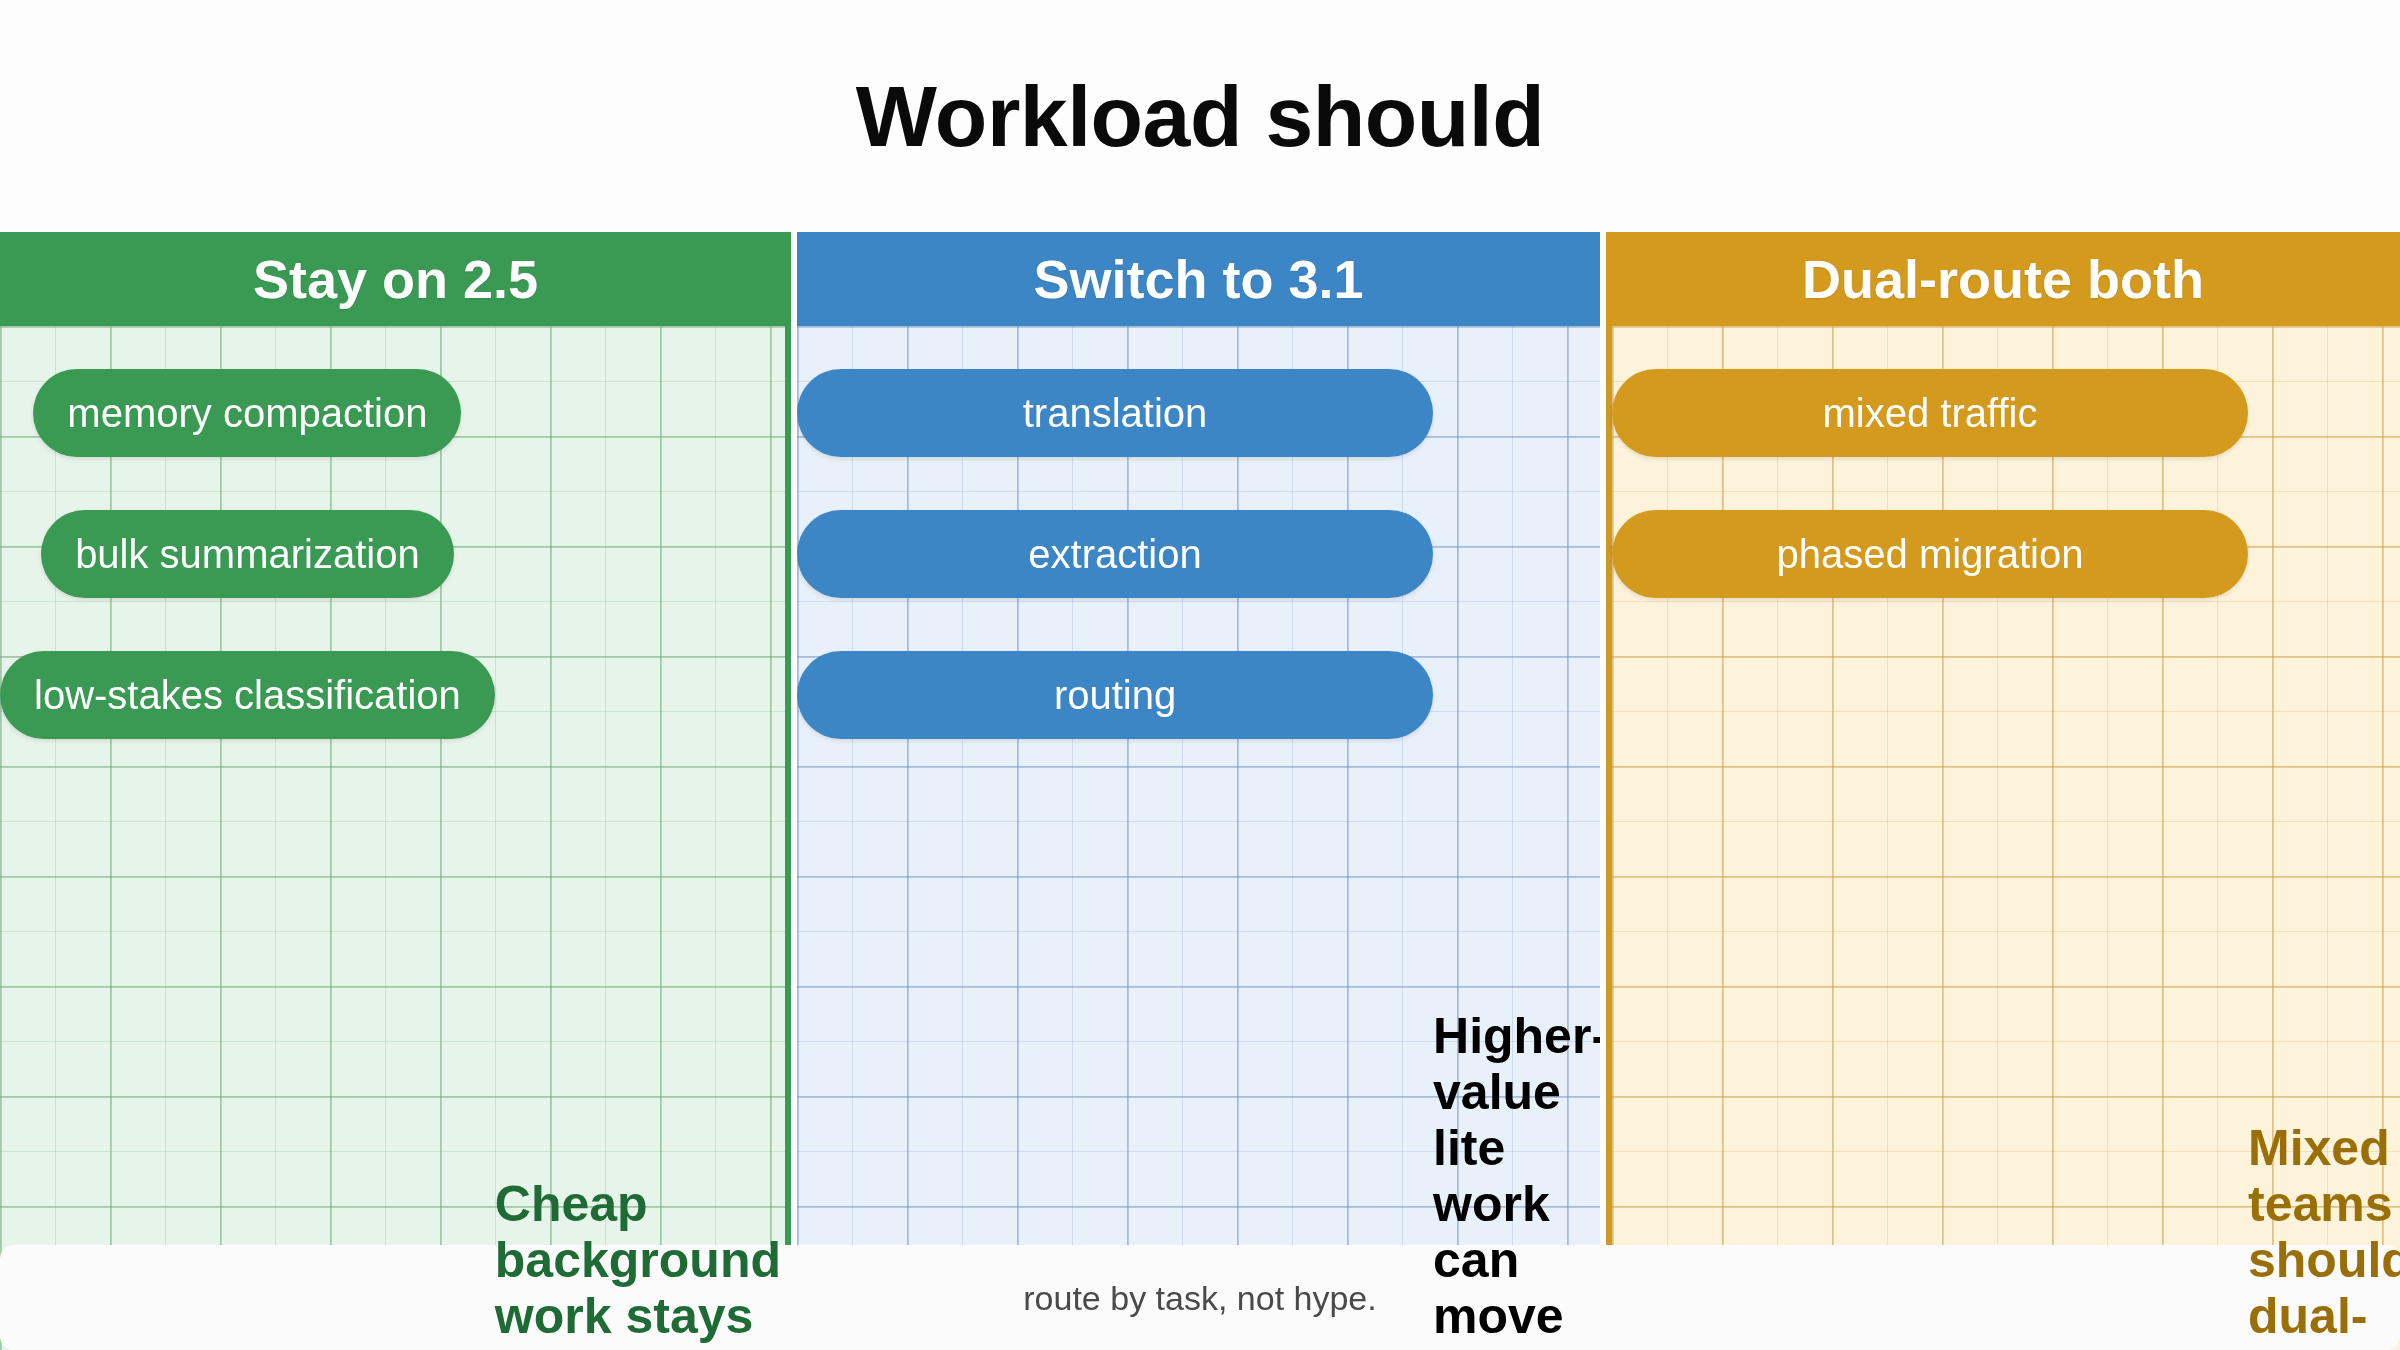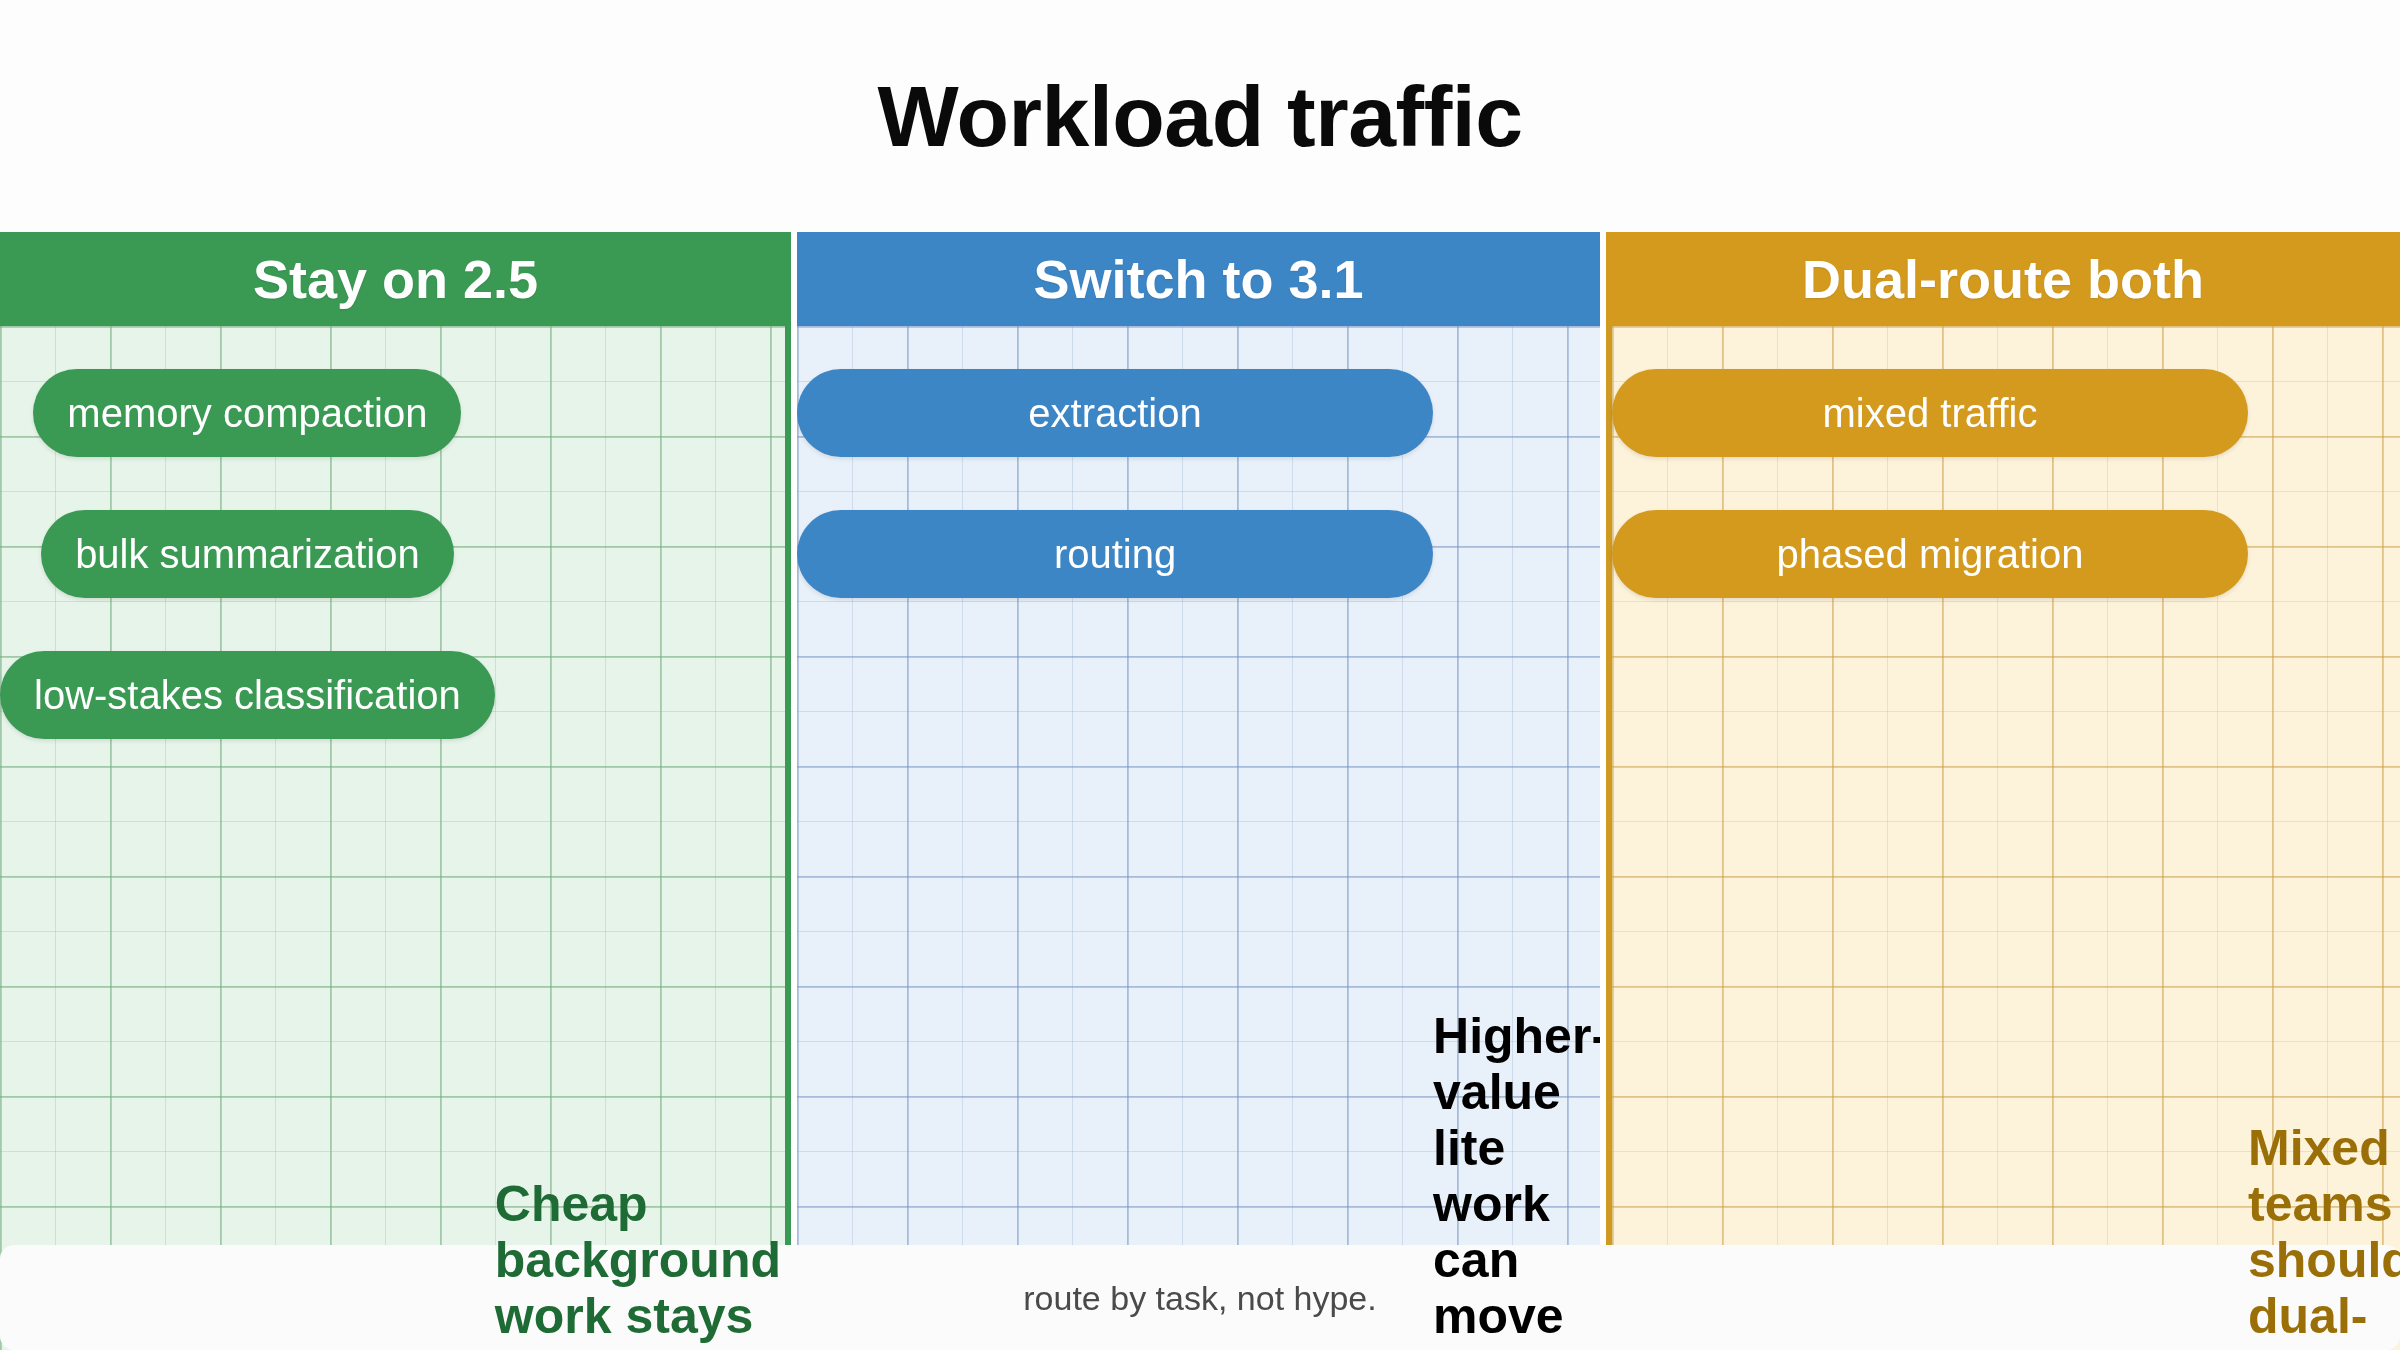--- a/index.html
+++ b/index.html
@@ -185,21 +185,21 @@
   .footer-text {
     font-size: 34px;
     color: #4a4a4a;
     line-height: 1;
   }
 </style>
 </head>
 <body>
 
 <div class="title-bar">
-  <div class="title">Workload traffic</div>
+  <div class="title">Workload should</div>
 </div>
 
 <div class="board">
 
   <div class="column col-green">
     <div class="col-header">
       <span class="htext">Stay on 2.5</span>
     </div>
     <div class="col-body">
       <div class="grid"></div>
@@ -213,20 +213,21 @@
     </div>
   </div>
 
   <div class="column col-blue">
     <div class="col-header">
       <span class="htext">Switch to 3.1</span>
     </div>
     <div class="col-body">
       <div class="grid"></div>
       <div class="pill-stack">
+        <div class="pill">translation</div>
         <div class="pill">extraction</div>
         <div class="pill">routing</div>
       </div>
       <div class="caption">Higher-value lite
 work can move to 3.1</div>
     </div>
   </div>
 
   <div class="column col-orange">
     <div class="col-header">

